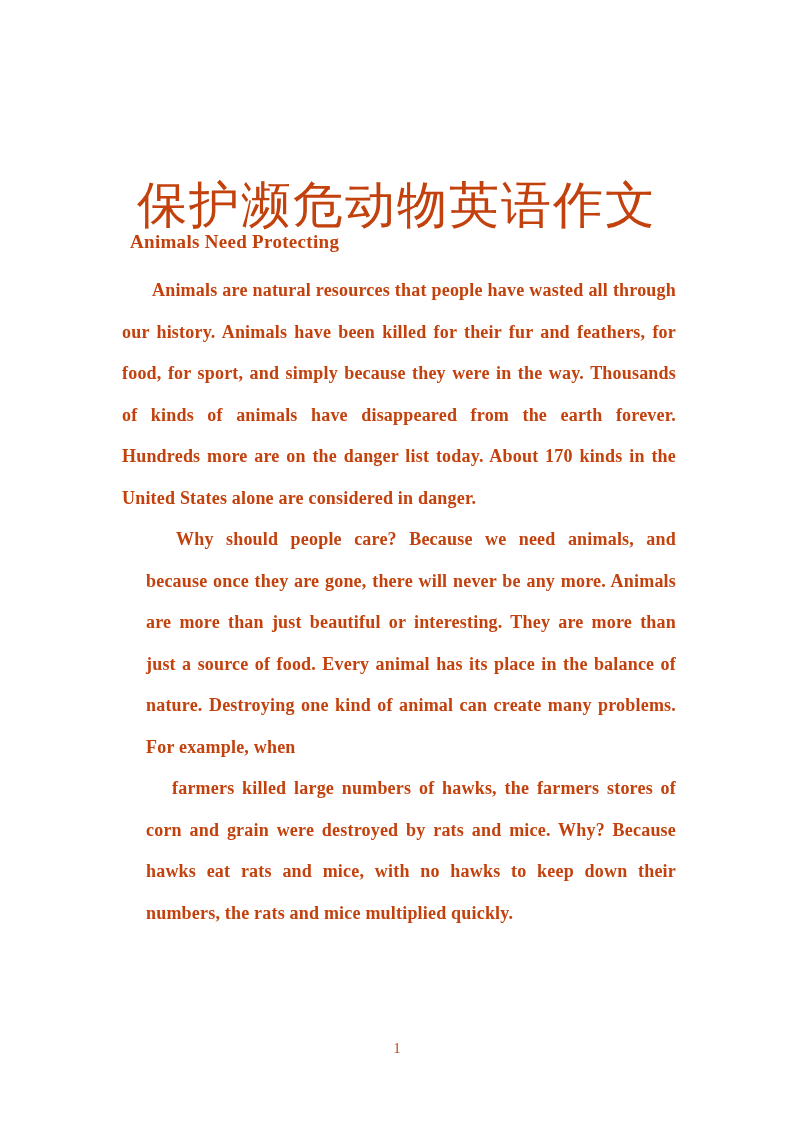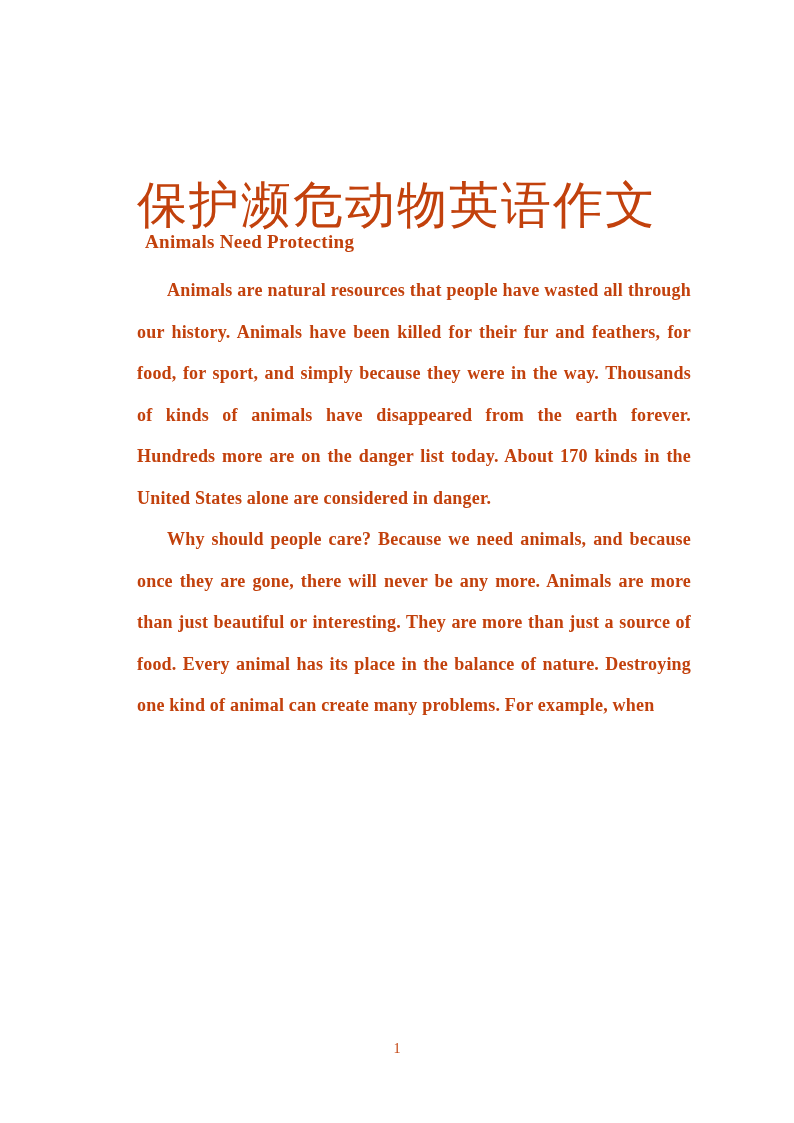--- a/index.html
+++ b/index.html
@@ -29,21 +29,21 @@
     font-size: 50px;
     line-height: 62px;
     font-weight: 400;
     letter-spacing: 2px;
     white-space: nowrap;
   }
 
   
   .body-col {
     position: absolute;
-    left: 137px;
+    left: 122px;
     top: 228px;
     width: 554px;
   }
 
   .subtitle {
     font-size: 19px;
     line-height: 28px;
     font-weight: bold;
     text-indent: 8px;
     letter-spacing: 0.3px;
@@ -69,21 +69,21 @@
   .para.indent-3 { text-indent: 26px; }
   .para.indent-4 { text-indent: 36px; }
 
   
   .para.last-line {
     text-align: justify;
     text-align-last: justify;
   }
 
   
-  .para.ragged-last { text-align-last: left; }
+  .para.ragged-last { text-align-last: left; margin-left: 24px; }
 
   
   .page-number {
     position: absolute;
     left: 0;
     right: 0;
     top: 1040px;
     text-align: center;
     font-size: 14px;
     line-height: 18px;
@@ -99,19 +99,20 @@
   <h1 class="doc-title">保护濒危动物英语作文</h1>
 
   <div class="body-col">
 
     <p class="subtitle">Animals  Need Protecting</p>
 
     <p class="para indent-1">Animals are natural resources that people have wasted all through our history. Animals have been killed for their fur and feathers, for food, for sport, and simply because they were in the way. Thousands of kinds of animals have disappeared from the earth forever. Hundreds more are on the danger list today. About 170 kinds in the United States alone are considered in danger.</p>
 
     <p class="para indent-2 ragged-last">Why should people care? Because we need animals, and because once they are gone, there will never be any more. Animals are more than just beautiful or interesting. They are more than just a source of food. Every animal has its place in the balance of nature. Destroying one kind of animal can create many problems. For example, when</p>
 
+    <p class="para indent-3 ragged-last">farmers killed large numbers of hawks, the farmers stores of corn and grain were destroyed by rats and mice. Why? Because hawks eat rats and mice, with no hawks to keep down their numbers, the rats and mice multiplied quickly.</p>
 
 
   </div>
 
   <div class="page-number">1</div>
 
 </div>
 
 </body></html>

